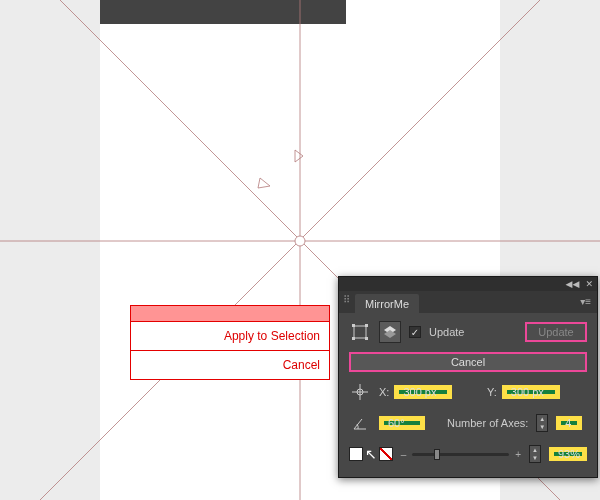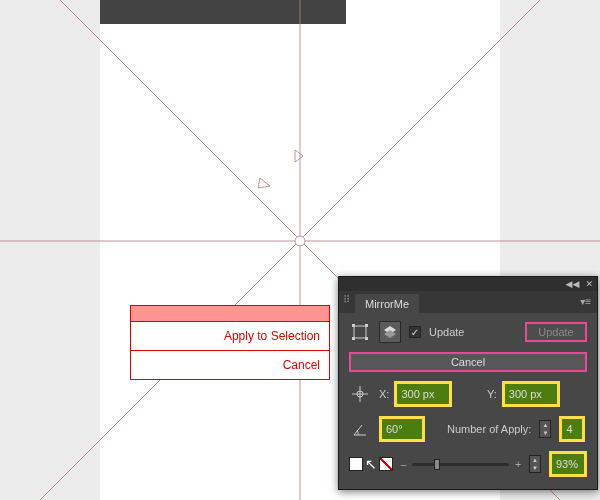--- a/index.html
+++ b/index.html
@@ -134,23 +134,23 @@
     background: #575757;
     border: 2px solid #ec4899;
     color: #ddd;
     font-size: 11px;
     display: inline-flex;
     align-items: center; justify-content: center;
     cursor: pointer;
   }
   .btn.dim { color: #888; background: #4d4d4d; }
   .field {
-    height: 26px;
-    background: #4d7c0f;
-    border: 3px solid #fde047;
+    height: 14px;
+    background: #15803d;
+    border: 5px solid #fde047;
     color: #ddd;
     padding: 0 4px;
     font-size: 11px;
     width: 58px;
     display: inline-flex;
     align-items: center;
   }
   .half { display:flex; align-items:center; gap:5px; flex:1; }
   .stepper {
     width: 12px; height: 18px;
@@ -266,21 +266,21 @@
 
     <div class="row">
       <span class="iconbox">
         <svg width="16" height="16" viewBox="0 0 16 16" stroke="#ccc" fill="none">
             <path d="M2 14 L14 14 M2 14 L10 4"></path>
             <path d="M6 14 A6 6 0 0 0 5 9"></path>
           </svg>
       </span>
       <span class="field" style="width:46px">60°</span>
       <span style="flex:0 0 6px"></span>
-      <span class="lbl">Number of Apply:</span>
+      <span class="lbl">Number of Axes:</span>
       <span class="stepper">
           <span>▲</span>
           <span>▼</span>
         </span>
       <span class="field" style="width:26px">4</span>
     </div>
 
     <div class="row" style="margin-bottom:0">
       <span class="iconbox" style="width:auto;gap:2px;display:flex">
         <span class="swatch"></span>

